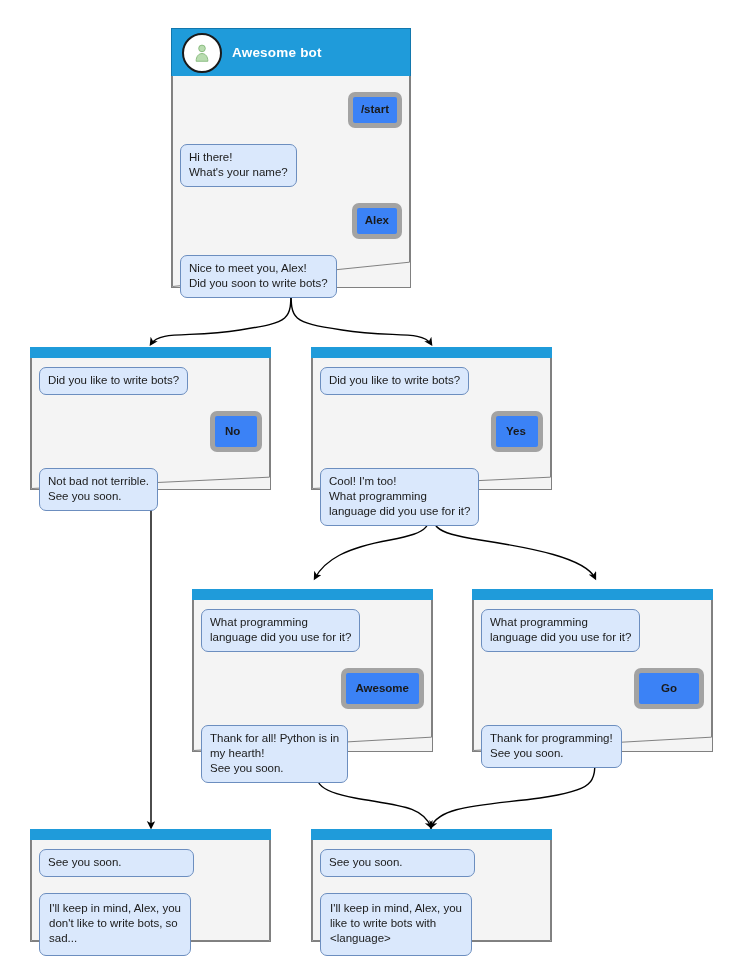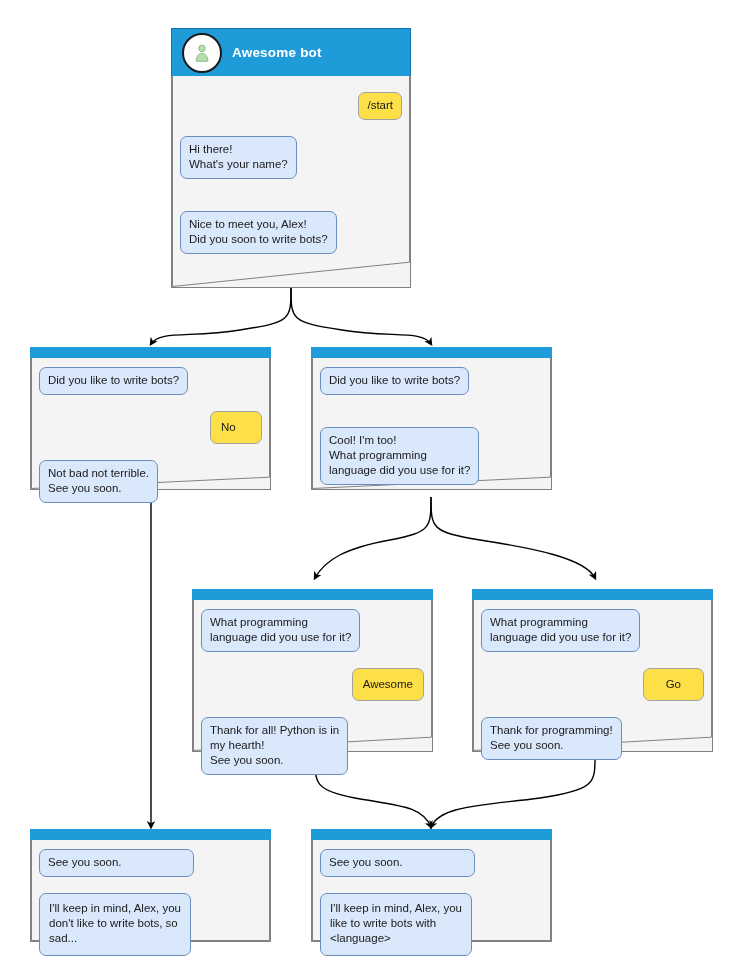--- a/index.html
+++ b/index.html
@@ -73,21 +73,21 @@
     font-size:11.5px;
     line-height:15px;
     color:#1a1a1a;
     border-radius:7px;
     padding:5px 8px 6px 8px;
     box-sizing:border-box;
     white-space:pre-line;
     max-width:84%;
   }
   .bubble.bot{background:#dae8fc;border:1px solid #6c8ebf;}
-  .bubble.user{background:#fde047;border:1px solid #a3a3a3;}
+  .bubble.user{background:#3b82f6;border:5px solid #a3a3a3;font-weight:bold;}
   .sp-s{height:9px;}
   .sp-l{height:16px;}
 </style>
 </head>
 <body>
 
 <div id="stage">
 
   <svg id="wires" viewBox="0 0 743 971" width="743" height="971">
     <defs>
@@ -130,20 +130,23 @@
       <div class="sp-l"></div>
       <div class="row right">
           <div class="bubble user">/start</div>
         </div>
       <div class="sp-l"></div>
       <div class="row left">
           <div class="bubble bot">Hi there!
 What's your name?</div>
         </div>
       <div class="sp-l"></div>
+      <div class="row right">
+          <div class="bubble user">Alex</div>
+        </div>
       <div class="sp-l"></div>
       <div class="row left">
           <div class="bubble bot">Nice to meet you, Alex!
 Did you soon to write bots?</div>
         </div>
     </div>
   </div>
 
   <div class="card card-sub" style="left:30px;top:347px;width:241px;height:143px;">
     <svg class="card-skew" viewBox="0 0 241 143" preserveAspectRatio="none">
@@ -171,20 +174,23 @@
     <svg class="card-skew" viewBox="0 0 241 143" preserveAspectRatio="none">
       <polygon points="0.5,0.5 240.5,0.5 240.5,131 0.5,142.5" fill="#f4f4f4" stroke="#808080" stroke-width="1"></polygon>
     </svg>
     <div class="card-head"></div>
     <div class="card-body">
       <div class="sp-s"></div>
       <div class="row left">
           <div class="bubble bot">Did you like to write bots?</div>
         </div>
       <div class="sp-l"></div>
+      <div class="row right">
+          <div class="bubble user" style="min-width:52px;padding:8px 10px;">Yes</div>
+        </div>
       <div class="sp-l"></div>
       <div class="row left">
           <div class="bubble bot">Cool! I'm too!
 What programming
 language did you use for it?</div>
         </div>
     </div>
   </div>
 
   <div class="card card-sub" style="left:192px;top:589px;width:241px;height:163px;">

